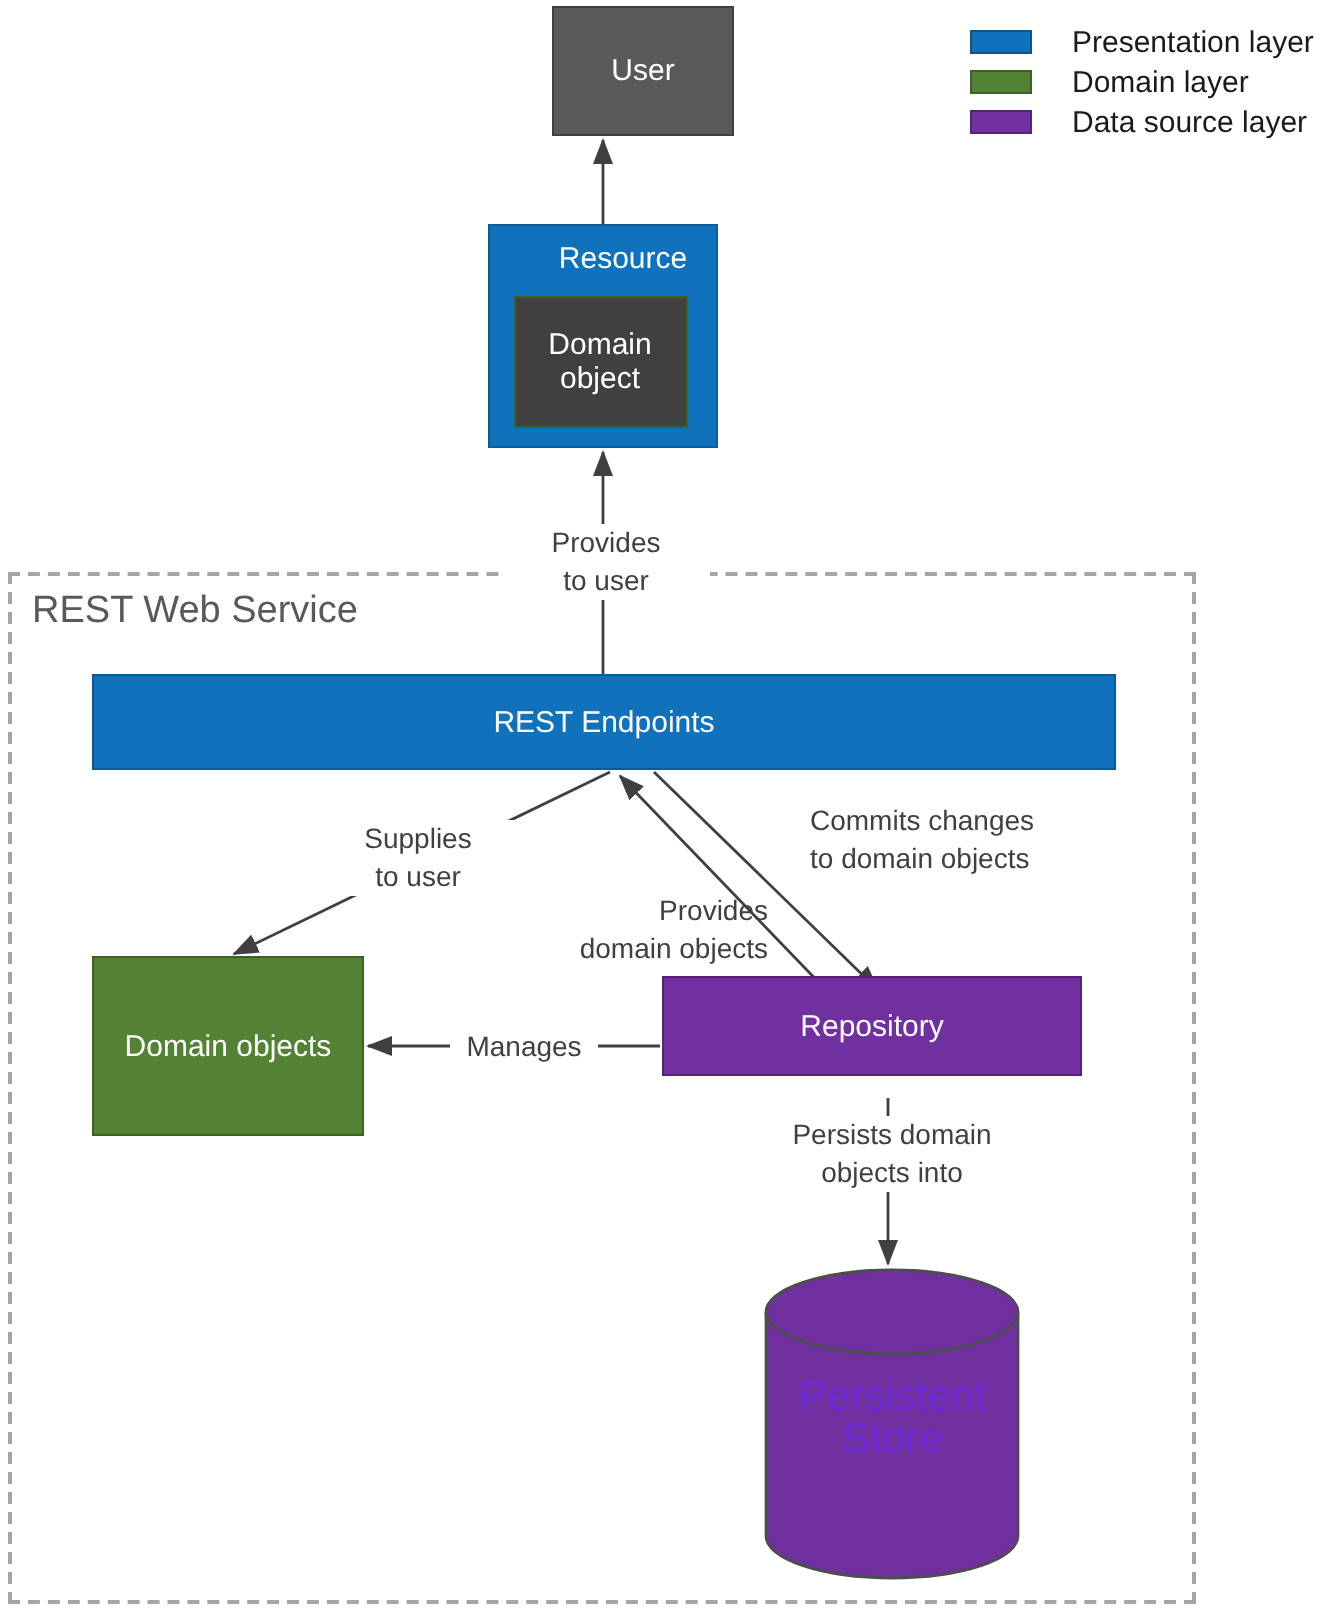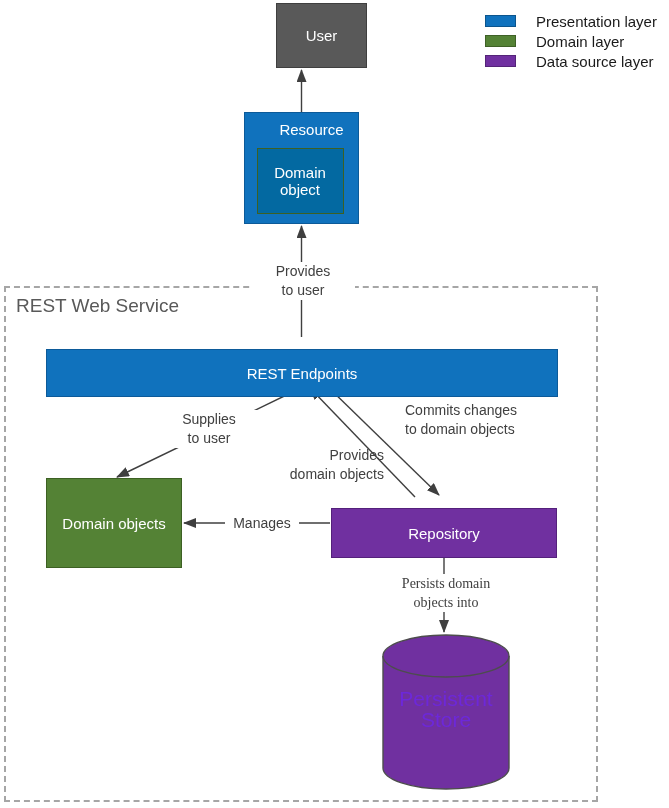--- a/index.html
+++ b/index.html
@@ -18,38 +18,38 @@
   
   .node{
     position:absolute;box-sizing:border-box;color:#ffffff;font-size:15px;
     display:flex;align-items:center;justify-content:center;text-align:center;
   }
   .node.top-label{align-items:flex-start;padding-top:8px;}
   .user-box{left:256px;top:3px;width:91px;height:65px;background:#595959;border:1.5px solid #3f3f3f;margin-left:20px;}
   .resource-box{left:244px;top:112px;width:115px;height:112px;background:#1072bd;border:1.5px solid #0c5a99;padding-left:20px;}
   .domain-object-box{
     position:absolute;left:11.5px;top:34.5px;width:87px;height:66px;box-sizing:border-box;
-    background:#0369a1;border:1.5px solid #3d6023;color:#fff;font-size:15px;
+    background:#404040;border:1.5px solid #3d6023;color:#fff;font-size:15px;
     display:flex;align-items:center;justify-content:center;text-align:center;
   }
-  .rest-endpoints-bar{left:46px;top:337px;width:512px;height:48px;background:#1072bd;border:1.5px solid #0c5a99;margin-top:12px;}
+  .rest-endpoints-bar{left:46px;top:337px;width:512px;height:48px;background:#1072bd;border:1.5px solid #0c5a99;}
   .domain-objects-box{left:46px;top:478px;width:136px;height:90px;background:#548235;border:1.5px solid #3d6023;}
-  .repository-box{left:331px;top:508px;width:226px;height:50px;background:#7030a0;border:1.5px solid #54217b;}
+  .repository-box{left:331px;top:488px;width:210px;height:50px;background:#7030a0;border:1.5px solid #54217b;}
   .label{white-space:pre-line;}
   
   .edge-label{
     position:absolute;font-size:14px;line-height:19px;color:#404040;
     text-align:center;white-space:pre-line;background:#ffffff;padding:0 2px;
   }
   .el-provides-to-user{left:251px;top:262px;width:100px;}
   .el-supplies{left:157px;top:410px;width:100px;}
   .el-provides-domain{left:240px;top:446px;width:142px;text-align:right;background:transparent;}
   .el-commits{left:363px;top:401px;width:122px;text-align:left;background:transparent;margin-left:40px;}
   .el-manages{left:225px;top:514px;width:70px;}
-  .el-persists{left:374px;top:574px;width:140px;font-family:Liberation Serif, serif;}
+  .el-persists{left:374px;top:558px;width:140px;}
   
   .cylinder-label{
     position:absolute;left:383px;top:688px;width:126px;color:#6d28d9;font-size:21px;
     text-align:center;white-space:pre-line;line-height:21px;
   }
   
   .legend{position:absolute;left:485px;top:11px;}
   .legend-row{display:flex;align-items:center;height:20px;}
   .legend-swatch{width:31px;height:12px;margin-right:20px;border:1px solid rgba(0,0,0,0.25);box-sizing:border-box;}
   .legend-text{font-size:15px;color:#1a1a1a;white-space:nowrap;}

